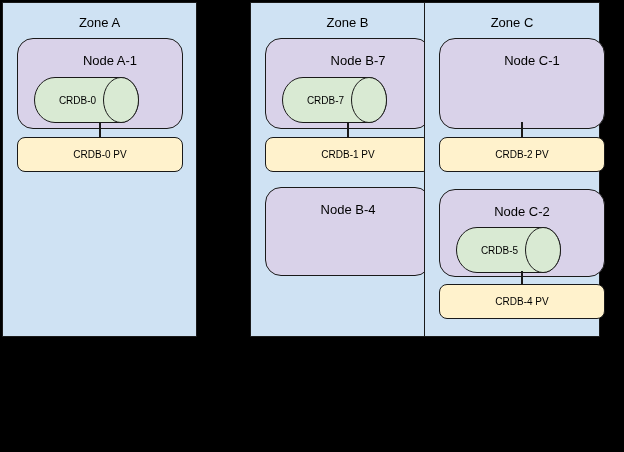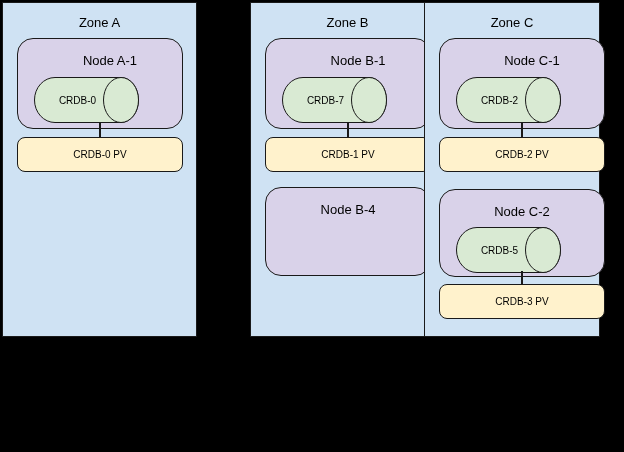--- a/index.html
+++ b/index.html
@@ -108,21 +108,21 @@
   </div>
   <div class="connector connector-top"></div>
   <div class="pv pv-top">
     <span>CRDB-0 PV</span>
   </div>
 </div>
 
 <div class="zone" id="zone-b">
   <div class="zone-title">Zone B</div>
   <div class="node node-top">
-    <div class="node-title">Node B-1</div>
+    <div class="node-title">Node B-7</div>
     <div class="db">
       <svg viewBox="0 0 105 46">
         <path d="M 21 0.5 L 87 0.5 A 17.5 22.5 0 0 1 87 45.5 L 21 45.5 A 20.5 22.5 0 0 1 21 0.5 Z"></path>
         <ellipse cx="87" cy="23" rx="17.5" ry="22.5"></ellipse>
       </svg>
       <span class="db-label">CRDB-7</span>
     </div>
   </div>
   <div class="connector connector-top"></div>
   <div class="pv pv-top">
@@ -130,39 +130,32 @@
   </div>
   <div class="node node-b2">
     <div class="node-title">Node B-4</div>
   </div>
 </div>
 
 <div class="zone" id="zone-c">
   <div class="zone-title">Zone C</div>
   <div class="node node-top">
     <div class="node-title">Node C-1</div>
-    <div class="db">
-      <svg viewBox="0 0 105 46">
-        <path d="M 21 0.5 L 87 0.5 A 17.5 22.5 0 0 1 87 45.5 L 21 45.5 A 20.5 22.5 0 0 1 21 0.5 Z"></path>
-        <ellipse cx="87" cy="23" rx="17.5" ry="22.5"></ellipse>
-      </svg>
-      <span class="db-label">CRDB-2</span>
-    </div>
   </div>
   <div class="connector connector-top"></div>
   <div class="pv pv-top">
     <span>CRDB-2 PV</span>
   </div>
   <div class="node node-c2">
     <div class="node-title">Node C-2</div>
     <div class="db">
       <svg viewBox="0 0 105 46">
         <path d="M 21 0.5 L 87 0.5 A 17.5 22.5 0 0 1 87 45.5 L 21 45.5 A 20.5 22.5 0 0 1 21 0.5 Z"></path>
         <ellipse cx="87" cy="23" rx="17.5" ry="22.5"></ellipse>
       </svg>
       <span class="db-label">CRDB-5</span>
     </div>
   </div>
   <div class="connector connector-second"></div>
   <div class="pv pv-second">
-    <span>CRDB-3 PV</span>
+    <span>CRDB-4 PV</span>
   </div>
 </div>
 
 </body></html>

